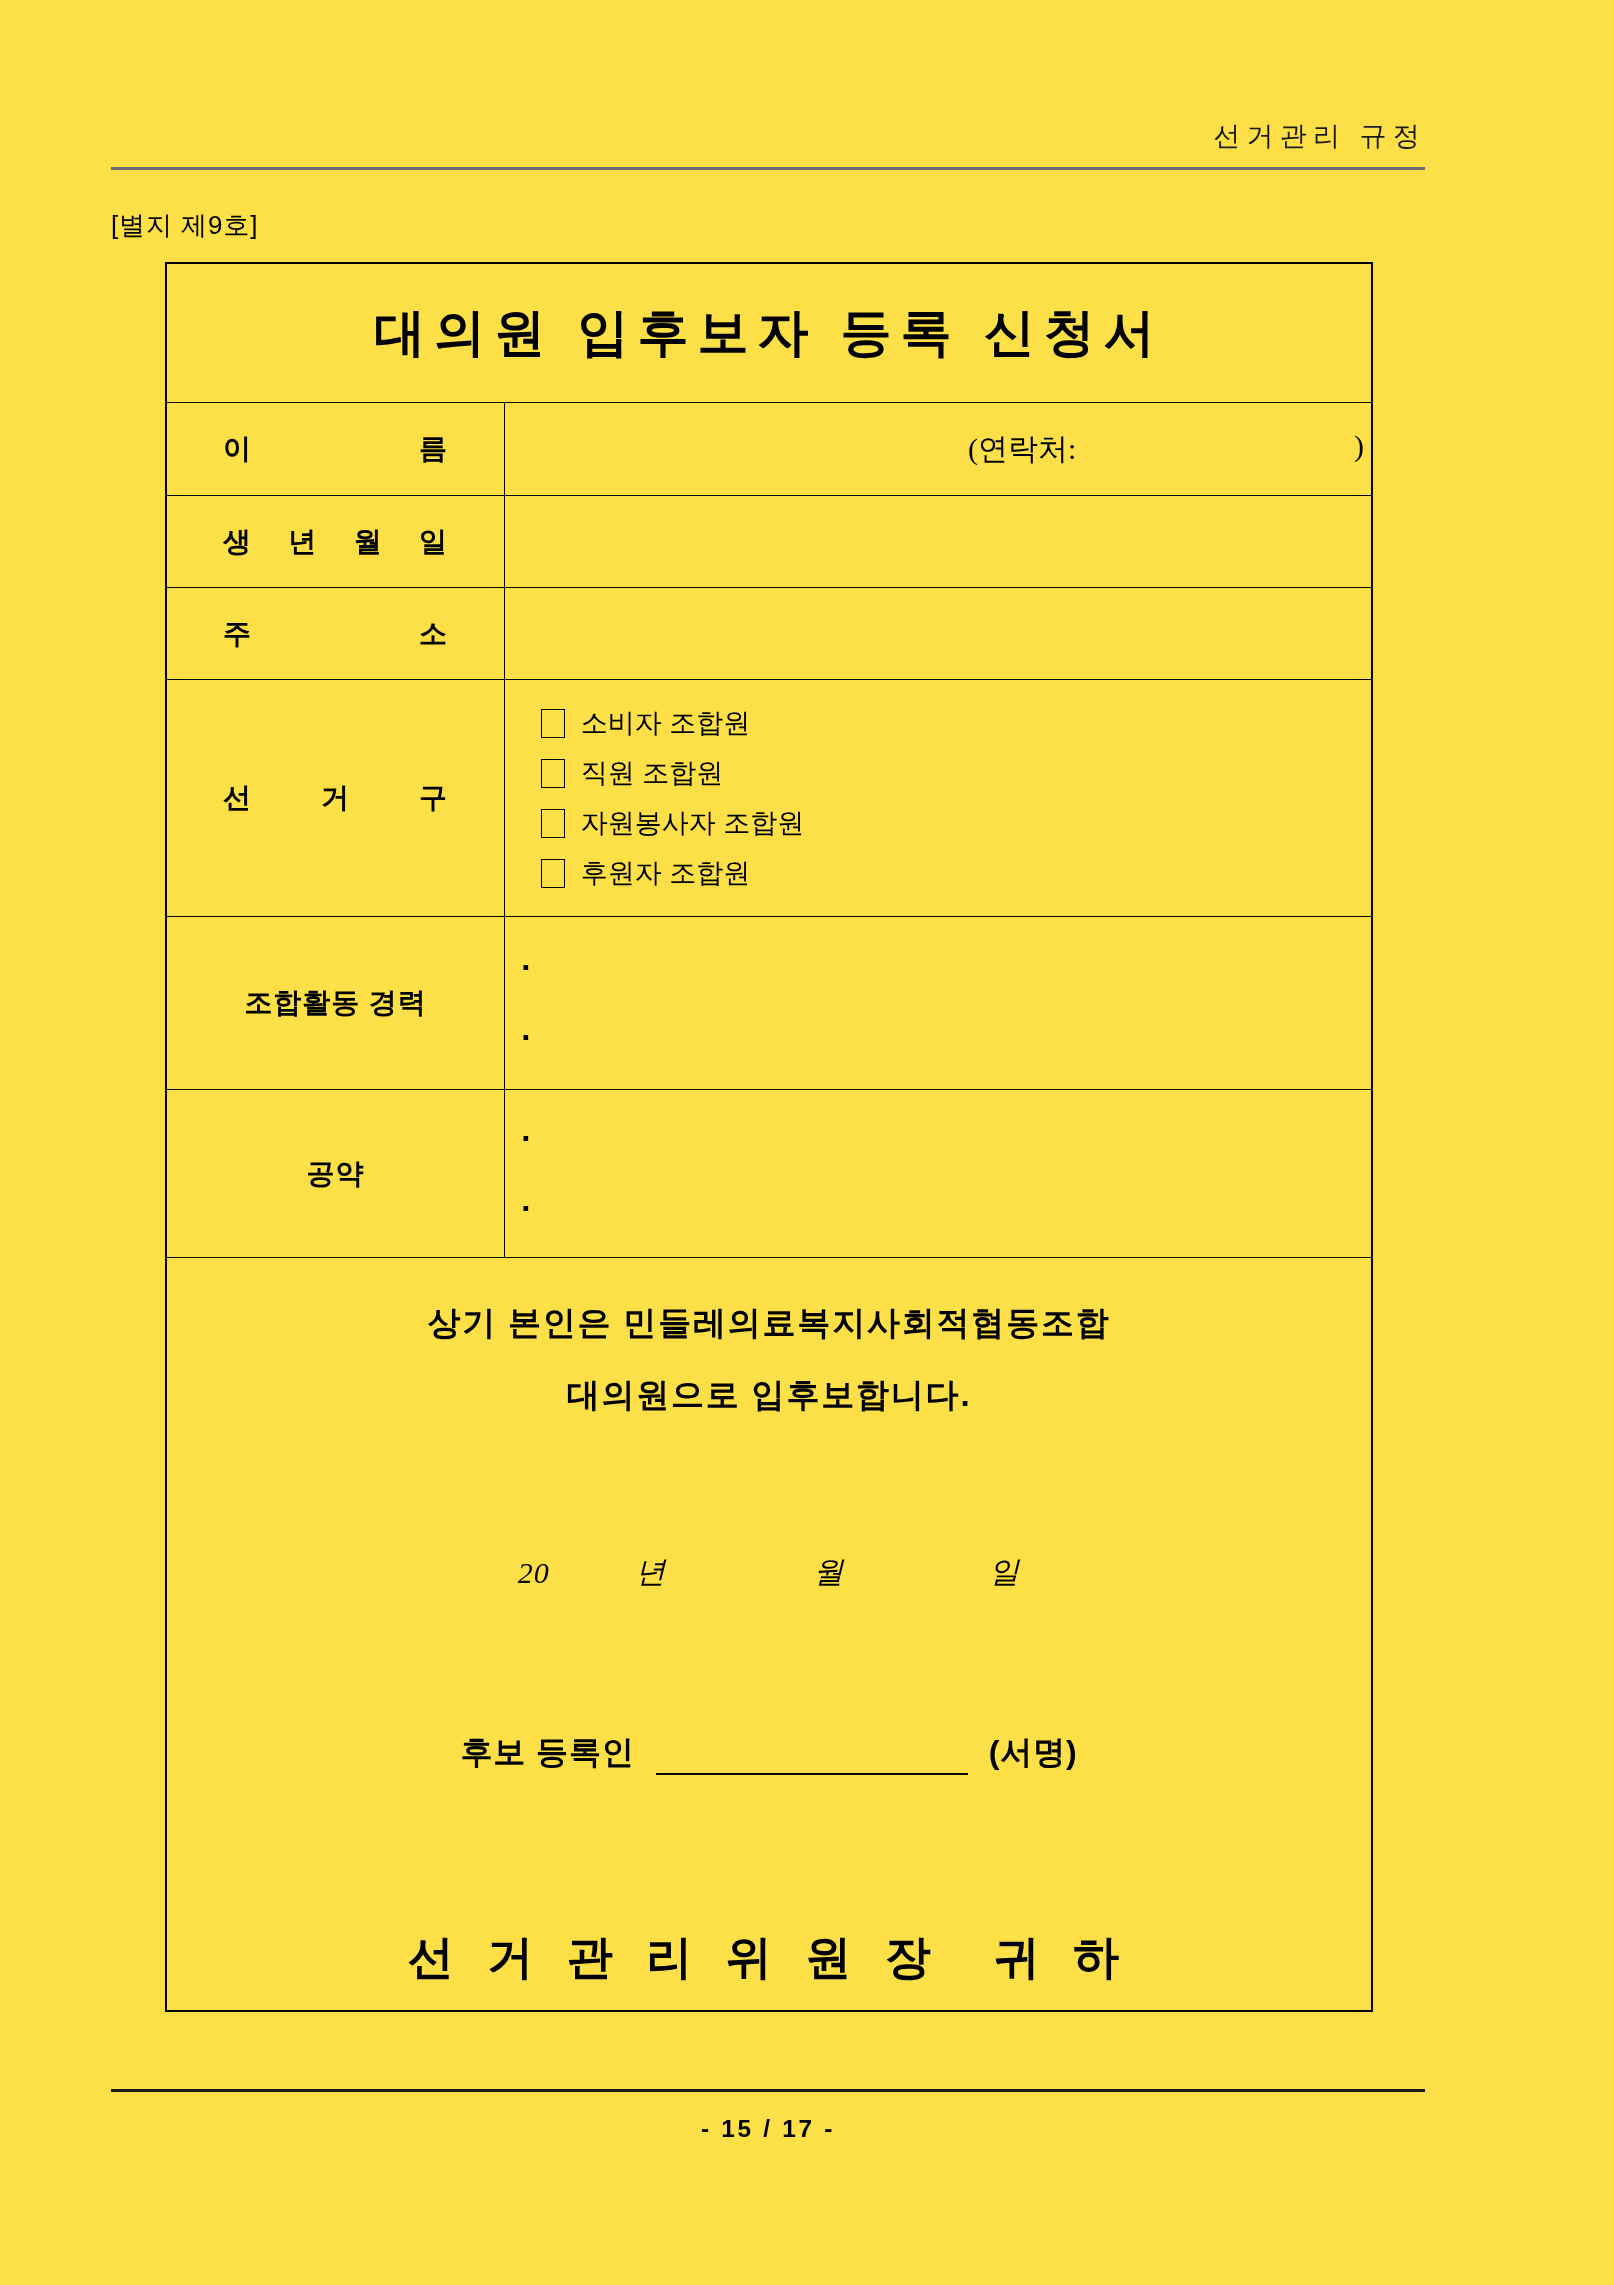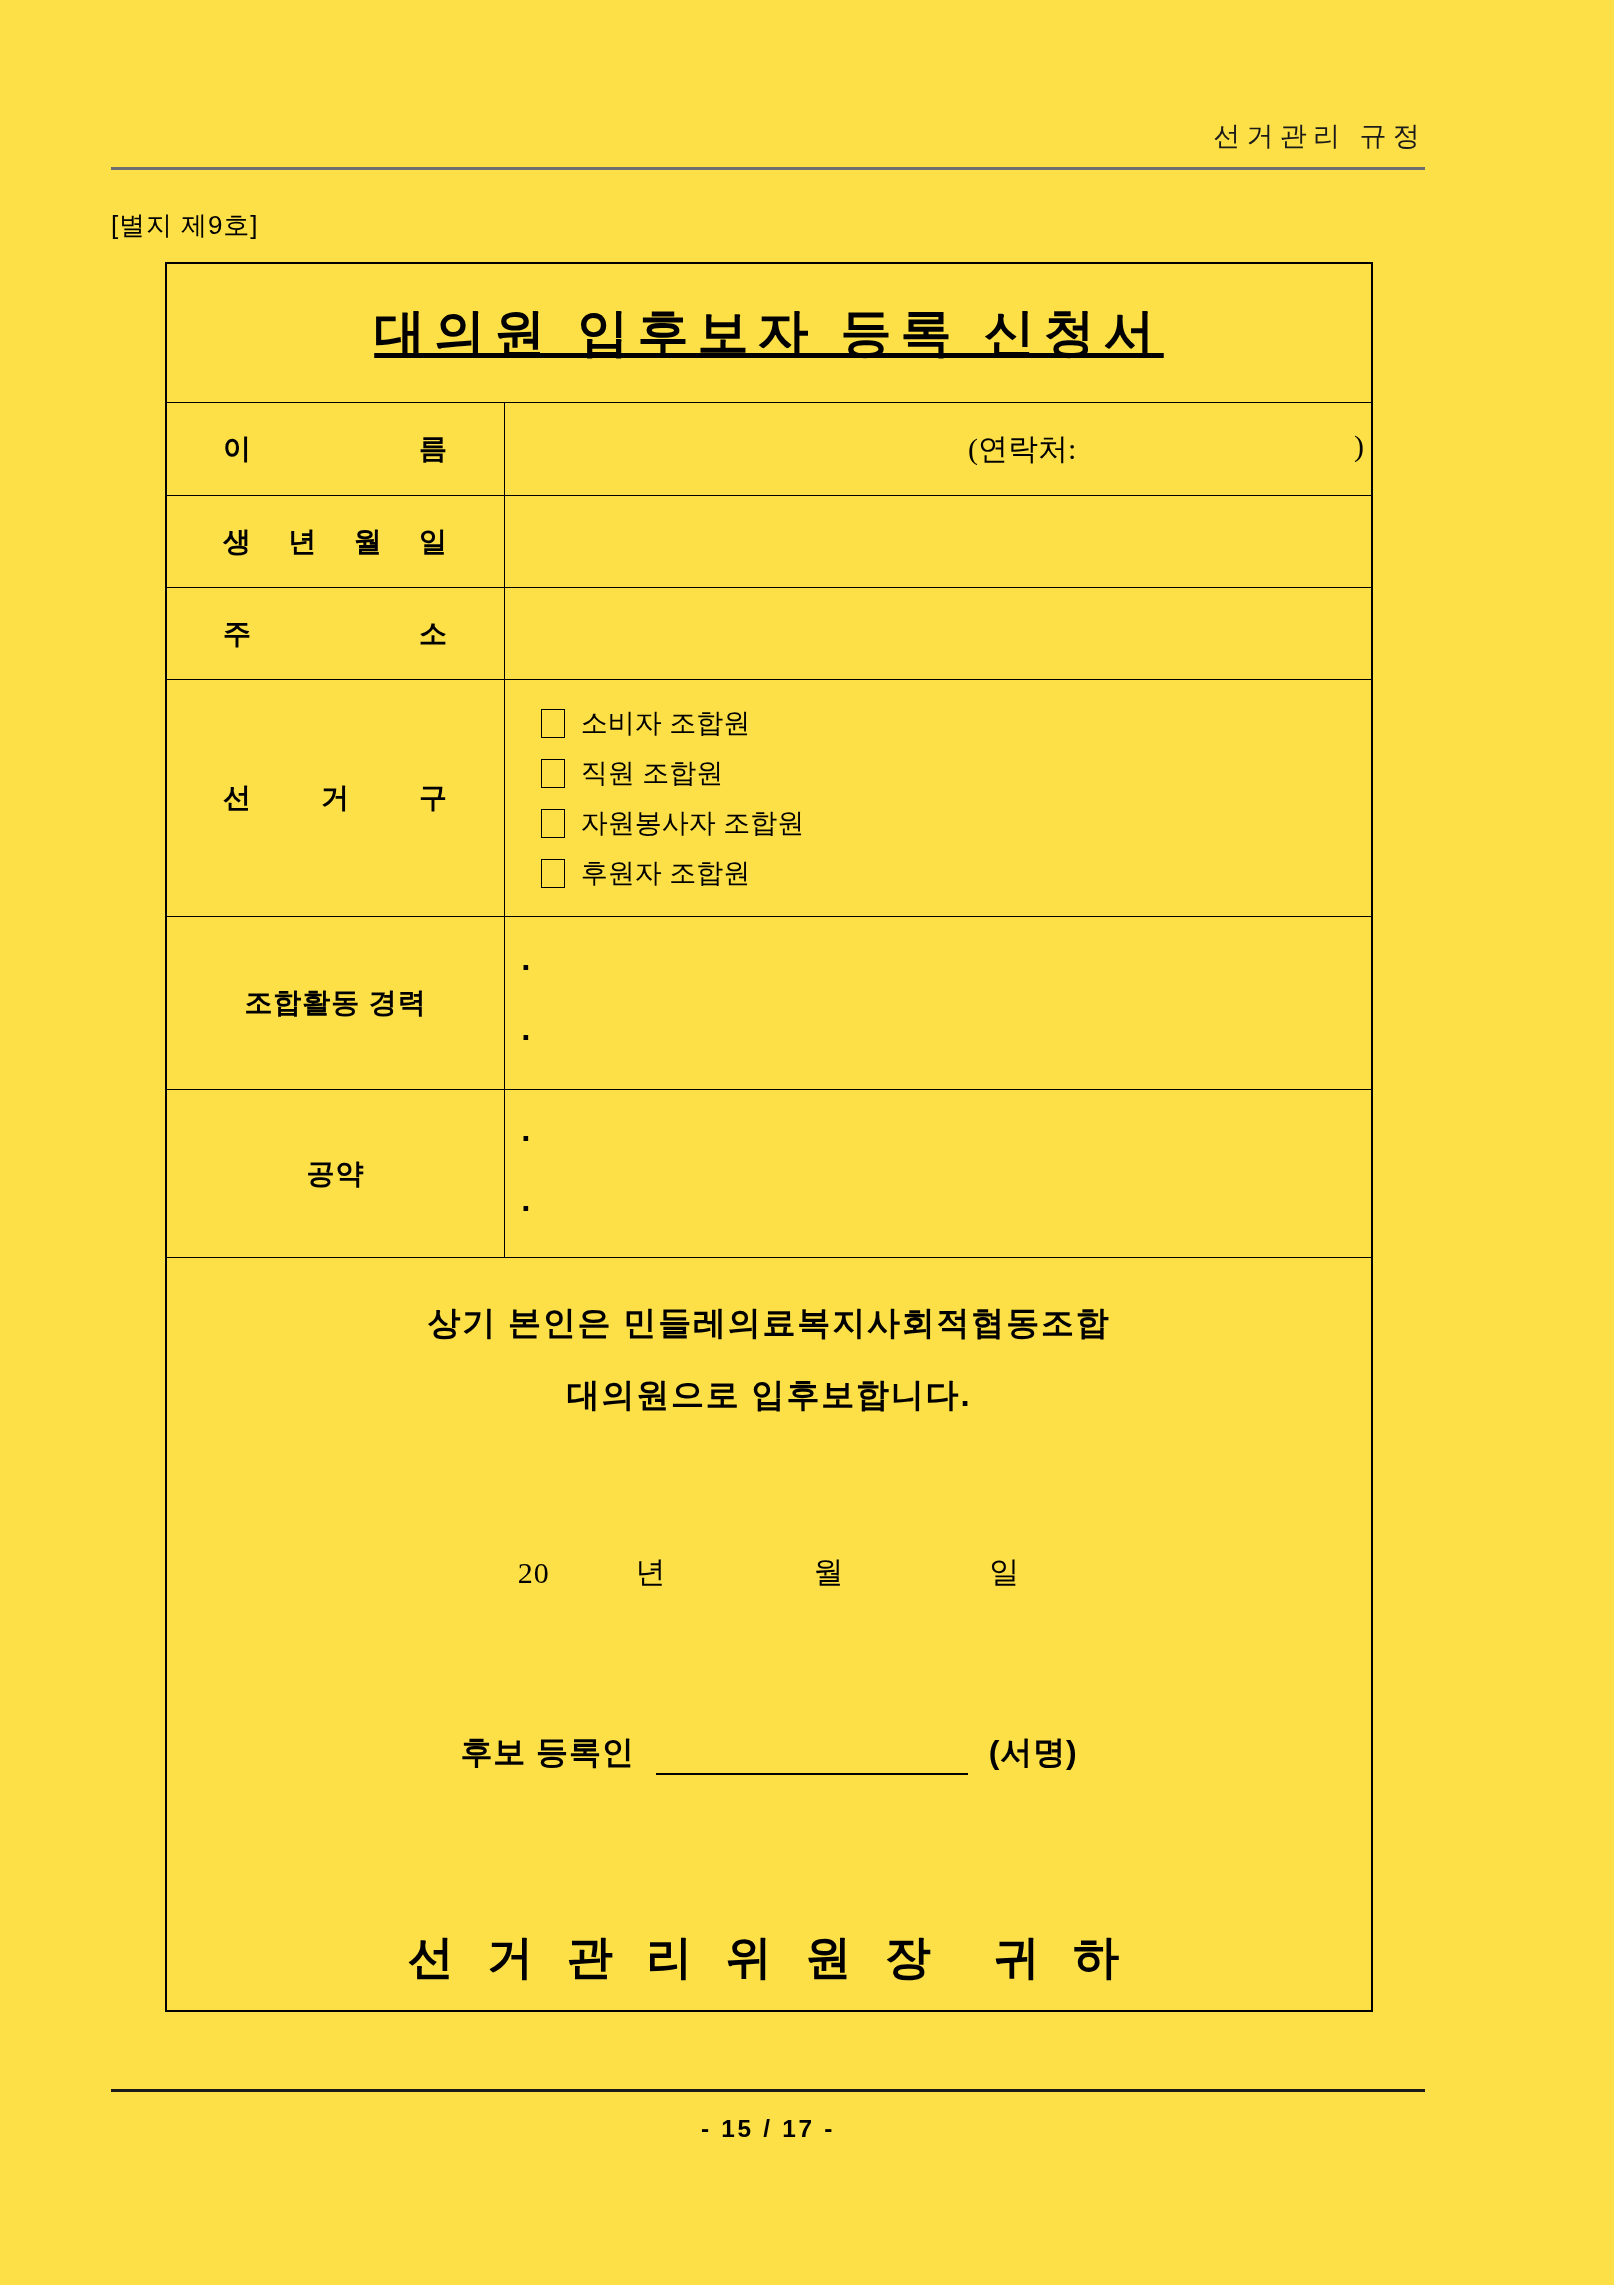--- a/index.html
+++ b/index.html
@@ -80,21 +80,20 @@
   .r-district { height: 237px; }
   .r-career   { height: 173px; }
   .r-pledge   { height: 168px; }
   .r-statement{ flex: 1; }
 
   .form-title {
     font-size: 51px;
     font-weight: 700;
     letter-spacing: 9px;
     text-align: center;
-    text-decoration: underline;
   }
 
   .label-cell {
     width: 338px;
     box-sizing: border-box;
     border-right: 1.8px solid #000;
     display: flex;
     align-items: center;
     justify-content: center;
     font-size: 28px;
@@ -170,20 +169,21 @@
   .stmt-line1 { margin-top: 43px; font-size: 33px; font-weight: 700; letter-spacing: 1.8px; }
   .stmt-line2 { margin-top: 27px; font-size: 33px; font-weight: 700; letter-spacing: 1.8px; }
 
   .date-line {
     margin-top: 134px;
     display: flex;
     align-items: center;
     font-family: "Liberation Serif", "DejaVu Serif", serif;
     font-size: 30px;
     letter-spacing: 0.9px;
+    font-style: italic;
   }
   .date-y { margin-left: 86px; }
   .date-m { margin-left: 147px; }
   .date-d { margin-left: 145px; }
 
   .sign-line {
     margin-top: 138px;
     display: flex;
     align-items: flex-end;
     gap: 21px;

